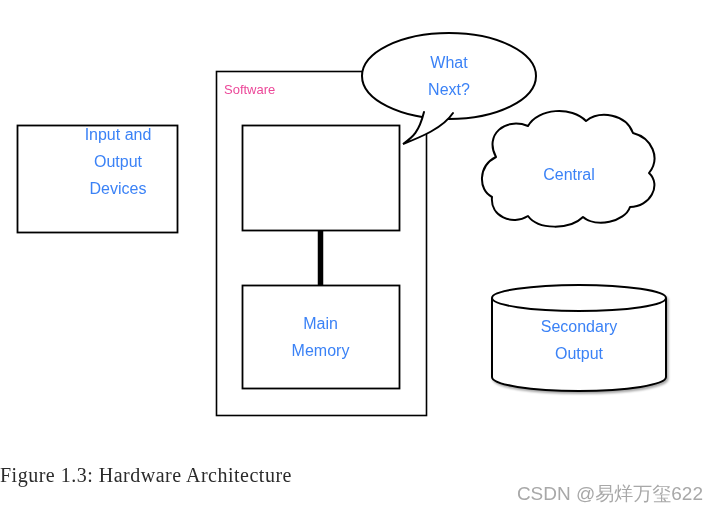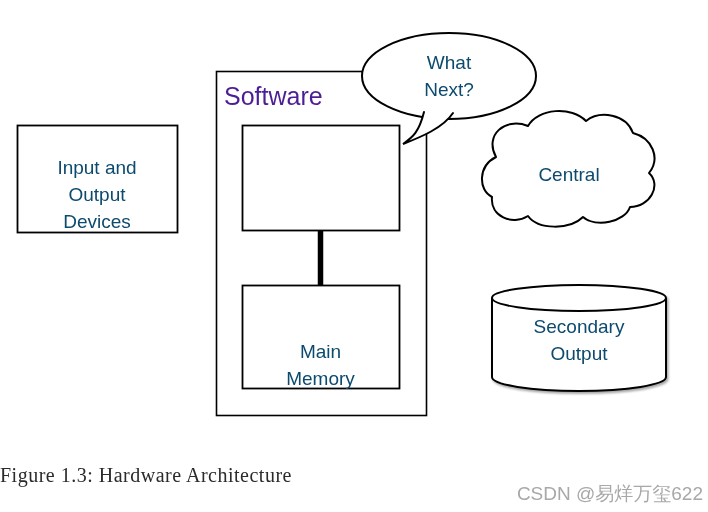--- a/index.html
+++ b/index.html
@@ -12,29 +12,29 @@
     font-family: "Liberation Sans", "DejaVu Sans", sans-serif;
   }
   #diagram-svg { position: absolute; left: 0; top: 0; }
   .node-label {
     position: absolute;
     display: flex;
     align-items: center;
     justify-content: center;
     text-align: center;
     white-space: pre-line;
-    font-size: 19px;
+    font-size: 16px;
     line-height: 27px;
-    color: #0c4a6e;
+    color: #3b82f6;
     pointer-events: none;
   }
   .plain-label {
     position: absolute;
-    font-size: 25px;
-    color: #4c1d95;
+    font-size: 13px;
+    color: #ec4899;
     white-space: pre;
     pointer-events: none;
   }
   #caption {
     position: absolute;
     left: 0;
     top: 458px;
     width: 708px;
     text-align: left;
     font-family: "Liberation Serif", "DejaVu Serif", serif;
@@ -90,28 +90,28 @@
              C 570,230 538,230 528,216
              C 512,226 490,216 492,197
              C 478,190 478,166 496,157 Z" fill="#ffffff" stroke="#000000" stroke-width="2" stroke-linejoin="round"></path>
 
     <g>
       <ellipse cx="449" cy="76" rx="87" ry="43" fill="#ffffff" stroke="#000000" stroke-width="2"></ellipse>
       <path d="M 424,112 C 419,132 413,137 403,144 C 421,137 443,128 453,113" fill="#ffffff" stroke="#000000" stroke-width="2" stroke-linecap="round"></path>
     </g>
   </svg>
 
-  <div class="node-label" style="left:17px; top:141px; width:160px; height:107px;">Input and
+  <div class="node-label" style="left:17px; top:108px; width:160px; height:107px;padding-left:21px;">Input and
 Output
 Devices</div>
 
   <div class="plain-label" style="left:224px; top:82px;">Software</div>
 
 
-  <div class="node-label" style="left:242px; top:285px; width:157px; height:103px;margin-top:28px;">Main
+  <div class="node-label" style="left:242px; top:285px; width:157px; height:103px;">Main
 Memory</div>
 
   <div class="node-label" style="left:362px; top:32px; width:174px; height:88px;">What
 Next?</div>
 
   <div class="node-label" style="left:482px; top:120px; width:174px; height:108px;">Central</div>
 
   <div class="node-label" style="left:492px; top:290px; width:174px; height:99px;">Secondary
 Output</div>
 

